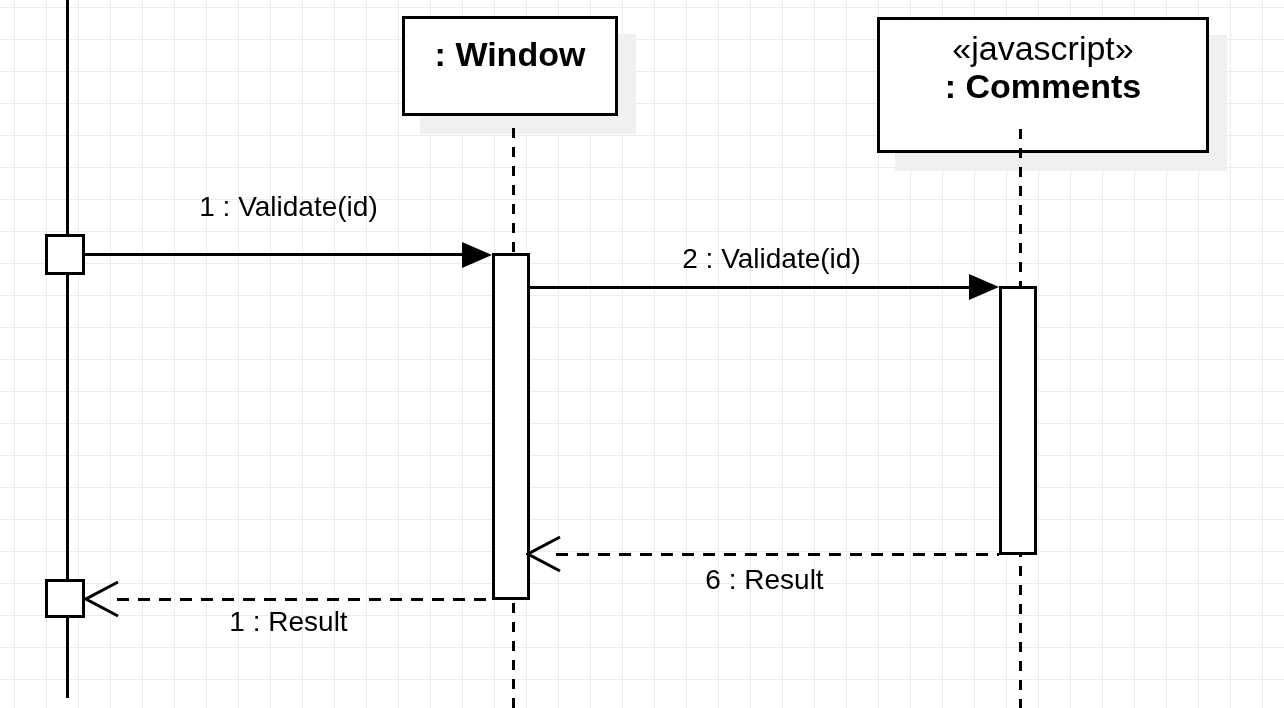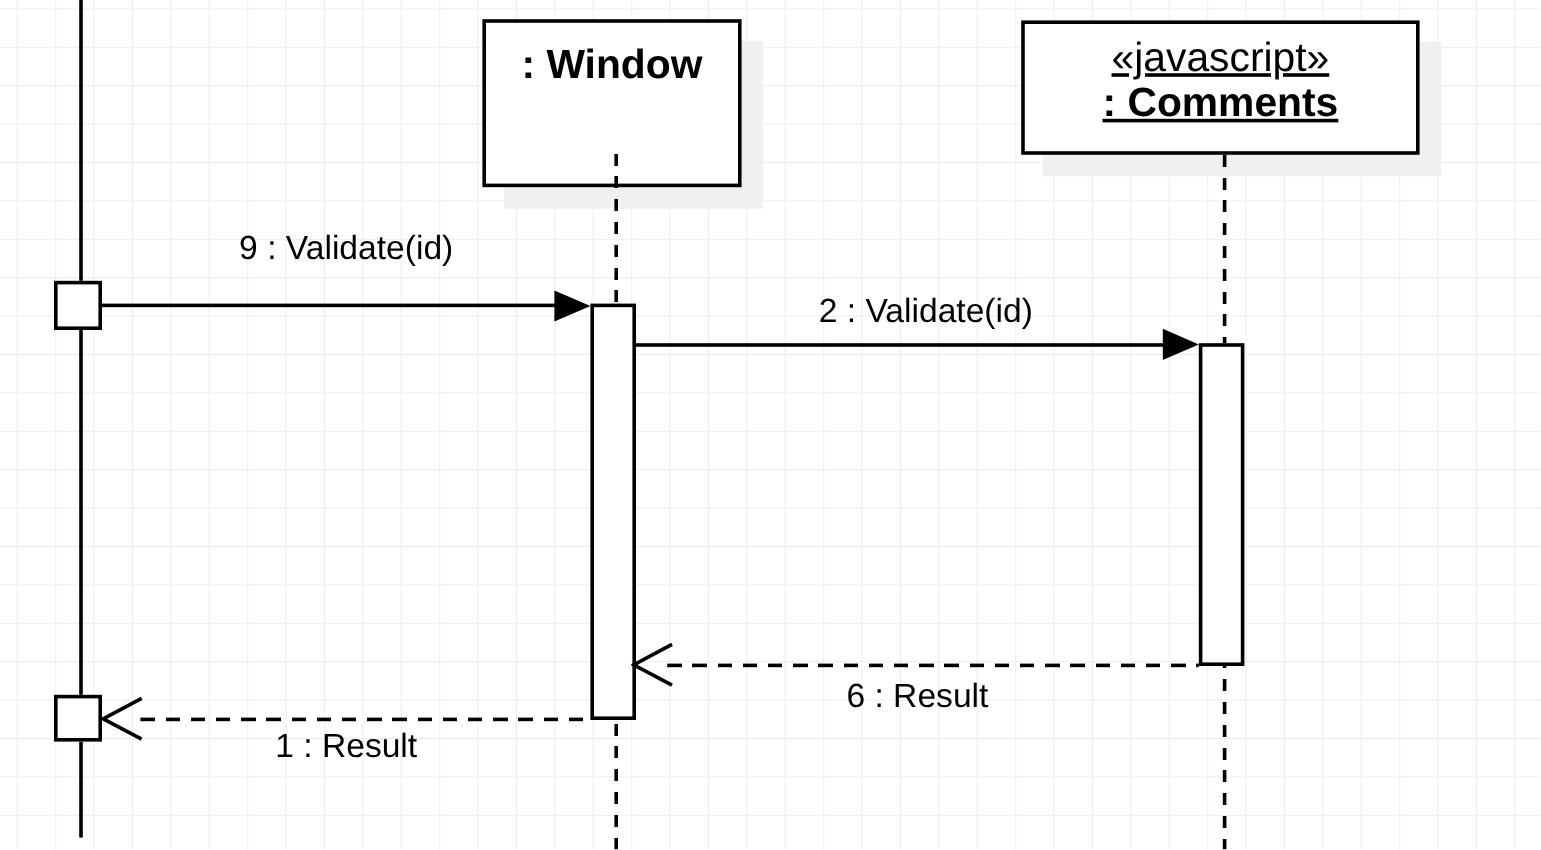--- a/index.html
+++ b/index.html
@@ -27,23 +27,23 @@
     background:repeating-linear-gradient(90deg,#000 0 12px,transparent 12px 21px);
   }
   .obj-box{
     position:absolute;box-sizing:border-box;
     background:#fff;border:3px solid #000;
     box-shadow:18px 18px 0 0 #f0f0f0;
     text-align:center;
   }
   .obj-box .name{font-weight:bold;font-size:34px;line-height:38px;}
   .obj-box .stereotype{font-weight:normal;font-size:34px;line-height:38px;}
-  #window-box{left:402px;top:16px;width:216px;height:140px;padding-top:14px;}
+  #window-box{left:402px;top:16px;width:216px;height:100px;padding-top:14px;}
   #window-box .name{line-height:42px;}
-  #comments-box{left:851px;top:17px;width:332px;height:112px;padding-top:9px;text-decoration:underline;}
+  #comments-box{left:877px;top:17px;width:332px;height:136px;padding-top:9px;}
   .activation{
     position:absolute;box-sizing:border-box;
     background:#fff;border:3px solid #000;
   }
   .msg-label{
     position:absolute;font-size:28px;line-height:32px;
     text-align:center;white-space:nowrap;
   }
   .arrow-filled{
     position:absolute;width:0;height:0;
@@ -71,21 +71,21 @@
 
   <div class="vline-dashed" style="left:512px;top:128px;height:580px;"></div>
   <div class="vline-dashed" style="left:1019px;top:129px;height:579px;"></div>
 
   <div class="activation" style="left:45px;top:234px;width:40px;height:41px;"></div>
   <div class="activation" style="left:45px;top:579px;width:40px;height:39px;"></div>
 
   <div class="activation" style="left:492px;top:253px;width:38px;height:347px;"></div>
   <div class="activation" style="left:999px;top:286px;width:38px;height:269px;"></div>
 
-  <div class="msg-label" style="left:85px;top:191px;width:407px;">9 : Validate(id)</div>
+  <div class="msg-label" style="left:85px;top:191px;width:407px;">1 : Validate(id)</div>
   <div class="hline-solid" style="left:85px;top:253px;width:380px;"></div>
   <div class="arrow-filled" style="left:462px;top:242px;"></div>
 
   <div class="msg-label" style="left:537px;top:243px;width:469px;">2 : Validate(id)</div>
   <div class="hline-solid" style="left:530px;top:286px;width:442px;"></div>
   <div class="arrow-filled" style="left:969px;top:274px;"></div>
 
   <div class="hline-dashed" style="left:556px;top:553px;width:443px;"></div>
   <svg class="arrow-open" style="left:526px;top:535px;" width="40" height="40" viewBox="0 0 40 40">
     <polyline points="34,2 2,19 34,36" fill="none" stroke="#000" stroke-width="3"></polyline>

